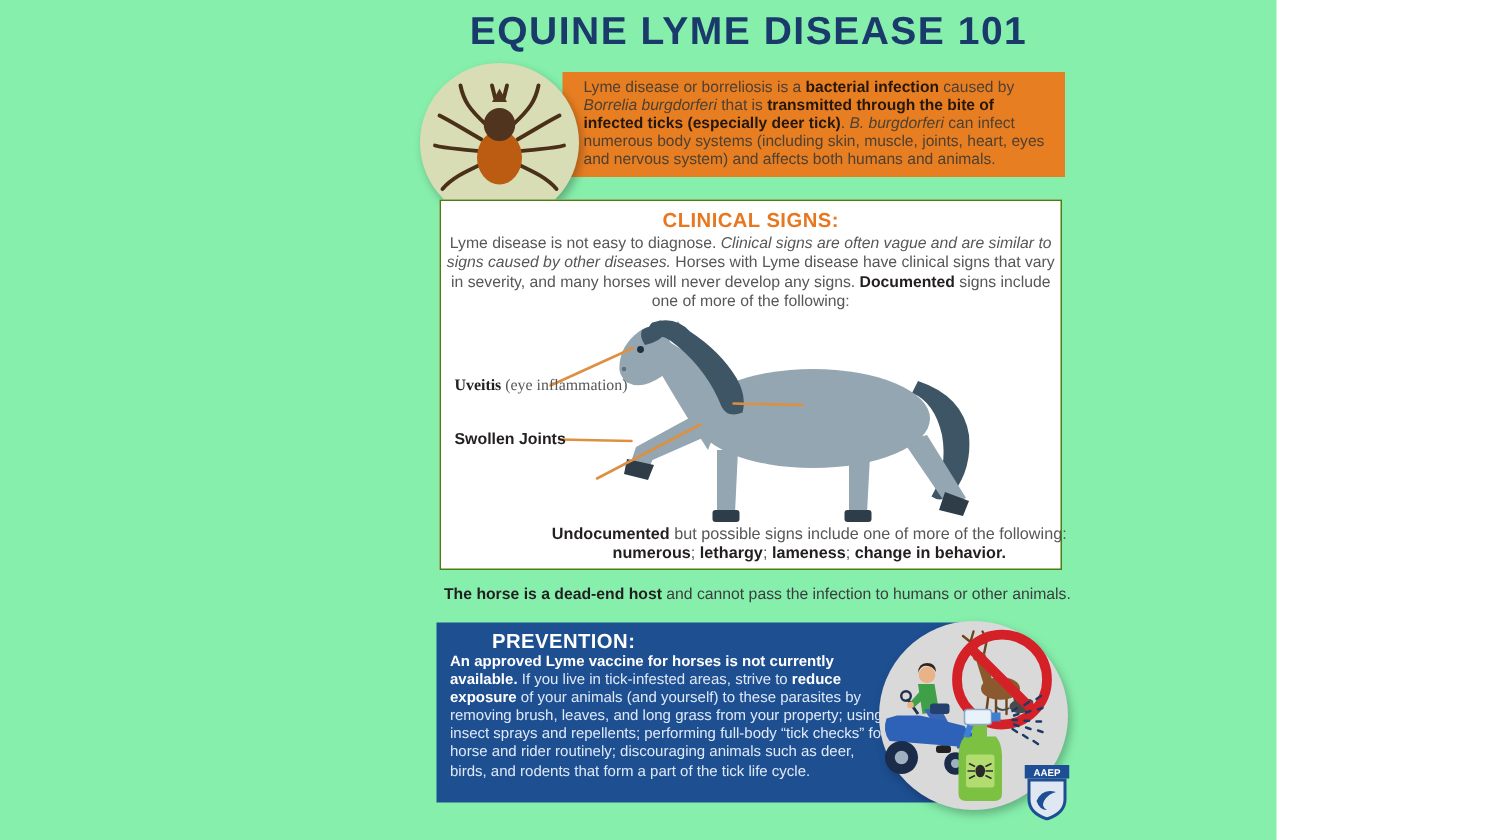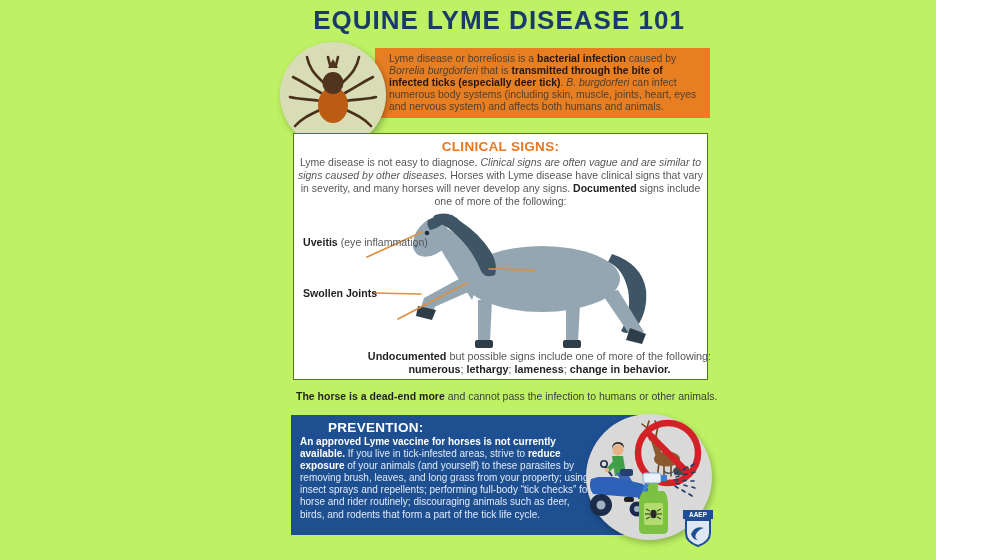--- a/index.html
+++ b/index.html
@@ -1,17 +1,17 @@
 <!DOCTYPE html>
 <html><head>
 <meta charset="utf-8">
 <style>
   html,body { margin:0; padding:0; background:#ffffff; }
   .stage {
-    position:relative; width:936px; height:560px; background:#bef264;
+    position:relative; width:851px; height:560px; background:#86efac;
     font-family:"Liberation Sans", sans-serif; color:#565759; overflow:hidden;
   }
   .stage b { color:#231f20; }
   .title {
     position:absolute; left:287px; top:5px; width:424px; margin:0;
     text-align:center; font-size:26px; font-weight:bold; letter-spacing:1px;
     color:#1a3a6b; white-space:nowrap;
   }
   .intro-box { position:absolute; left:375px; top:48px; width:335px; height:70px; background:#e87e22; }
   .intro-text {
@@ -25,21 +25,21 @@
     position:absolute; left:293px; top:133px; width:415px; height:247px;
     background:#ffffff; border:1px solid #4d7c0f; box-sizing:border-box;
   }
   .clinical-heading { margin:5px 0 2px 0; text-align:center; color:#e87722;
     font-size:13.5px; font-weight:bold; letter-spacing:0.3px; }
   .clinical-intro { margin:0 auto; width:406px; text-align:center;
     font-size:10.5px; line-height:12.9px; color:#565759; }
   .horse-svg { position:absolute; left:390px; top:212px; width:270px; height:140px; }
   .leader-svg { position:absolute; left:293px; top:133px; width:417px; height:249px; pointer-events:none; }
   .sign-label { position:absolute; margin:0; font-size:10.6px; line-height:12.2px; color:#565759; }
-  .lbl-uveitis { left:303px; top:236px; }
+  .lbl-uveitis { left:303px; top:252px;font-family:Liberation Serif, serif; }
   .lbl-swollen { left:303px; top:287px; }
   .lbl-skin    { left:303px; top:311px; }
   .lbl-neuro   { left:538px; top:262px; width:172px; text-align:right; line-height:13.2px; font-size:10.4px; }
   .undocumented { position:absolute; left:293px; top:350px; width:415px; margin:0;
     text-align:center; font-size:10.8px; line-height:13px; color:#565759;padding-left:39px; }
   .deadend { position:absolute; left:296px; top:390px; margin:0;
     font-size:10.5px; color:#3c3c3e; white-space:nowrap; }
   .prevention-box { position:absolute; left:291px; top:415px; width:357px; height:120px; background:#1d4f91; }
   .prevention-heading { margin:5px 0 0 9px; color:#ffffff; font-size:13.5px; font-weight:bold; letter-spacing:0.3px;padding-left:28px; }
   .prevention-text { margin:1px 0 0 9px; width:292px; color:#dfe9f8;
@@ -121,21 +121,21 @@
       <line x1="105" y1="186" x2="174" y2="150"></line>
       <line x1="196" y1="136" x2="242" y2="137"></line>
     </g>
   </svg>
 
   <p class="sign-label lbl-uveitis"><b>Uveitis</b> (eye inflammation)</p>
   <p class="sign-label lbl-swollen"><b>Swollen Joints</b></p>
 
   <p class="undocumented"><b>Undocumented</b> but possible signs include one of more of the following:<br><b>numerous</b>; <b>lethargy</b>; <b>lameness</b>; <b>change in behavior.</b></p>
 
-  <p class="deadend"><b>The horse is a dead-end more</b> and cannot pass the infection to humans or other animals.</p>
+  <p class="deadend"><b>The horse is a dead-end host</b> and cannot pass the infection to humans or other animals.</p>
 
   <div class="prevention-box">
     <h2 class="prevention-heading">PREVENTION:</h2>
     <p class="prevention-text"><b>An approved Lyme vaccine for horses is not currently available.</b> If you live in tick-infested areas, strive to <b>reduce exposure</b> of your animals (and yourself) to these parasites by removing brush, leaves, and long grass from your property; using insect sprays and repellents; performing full-body “tick checks” for horse and rider routinely; discouraging animals such as deer, birds, and rodents that form a part of the tick life cycle.</p>
   </div>
 
   <svg class="prevention-badge" viewBox="0 0 128 128">
     <circle cx="64" cy="64" r="63" fill="#d9d9d9"></circle>
 
     <g>

